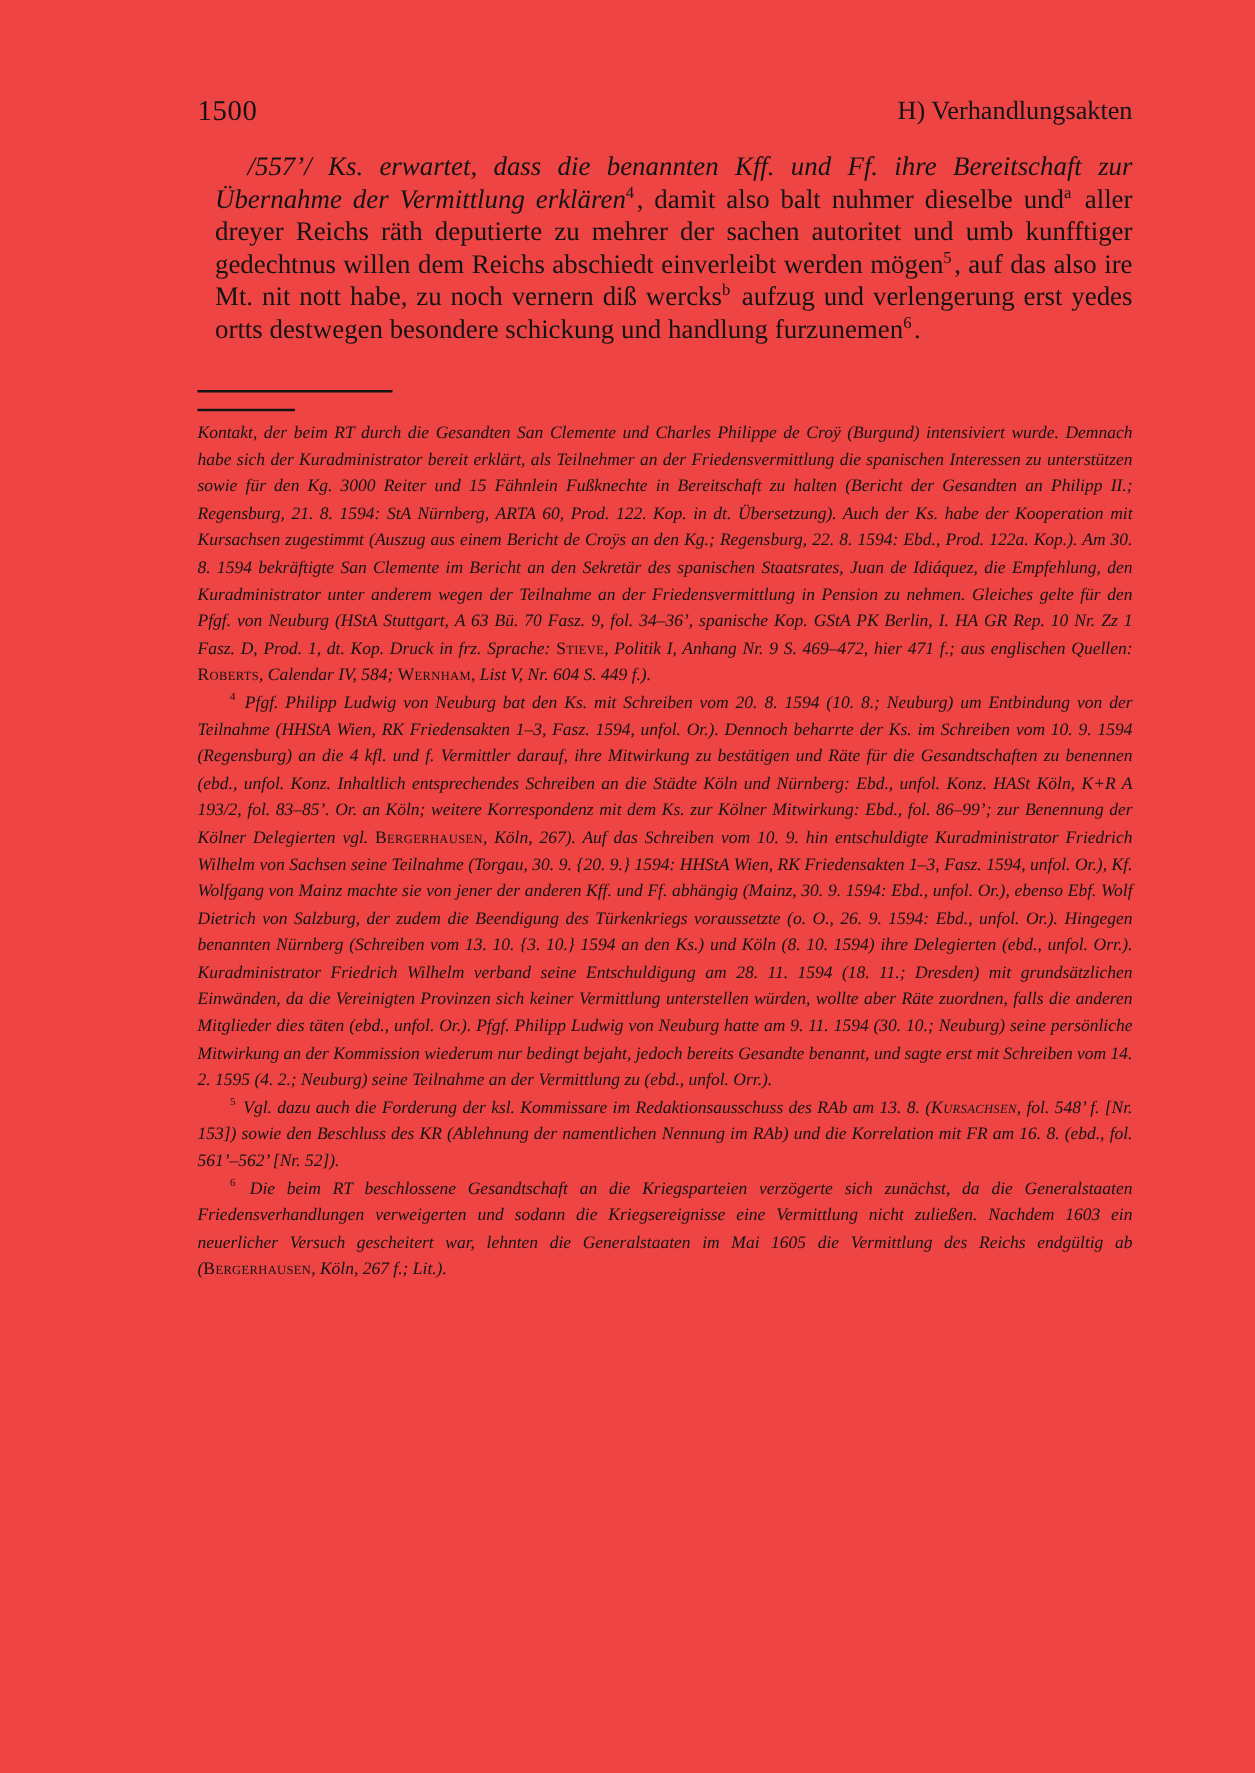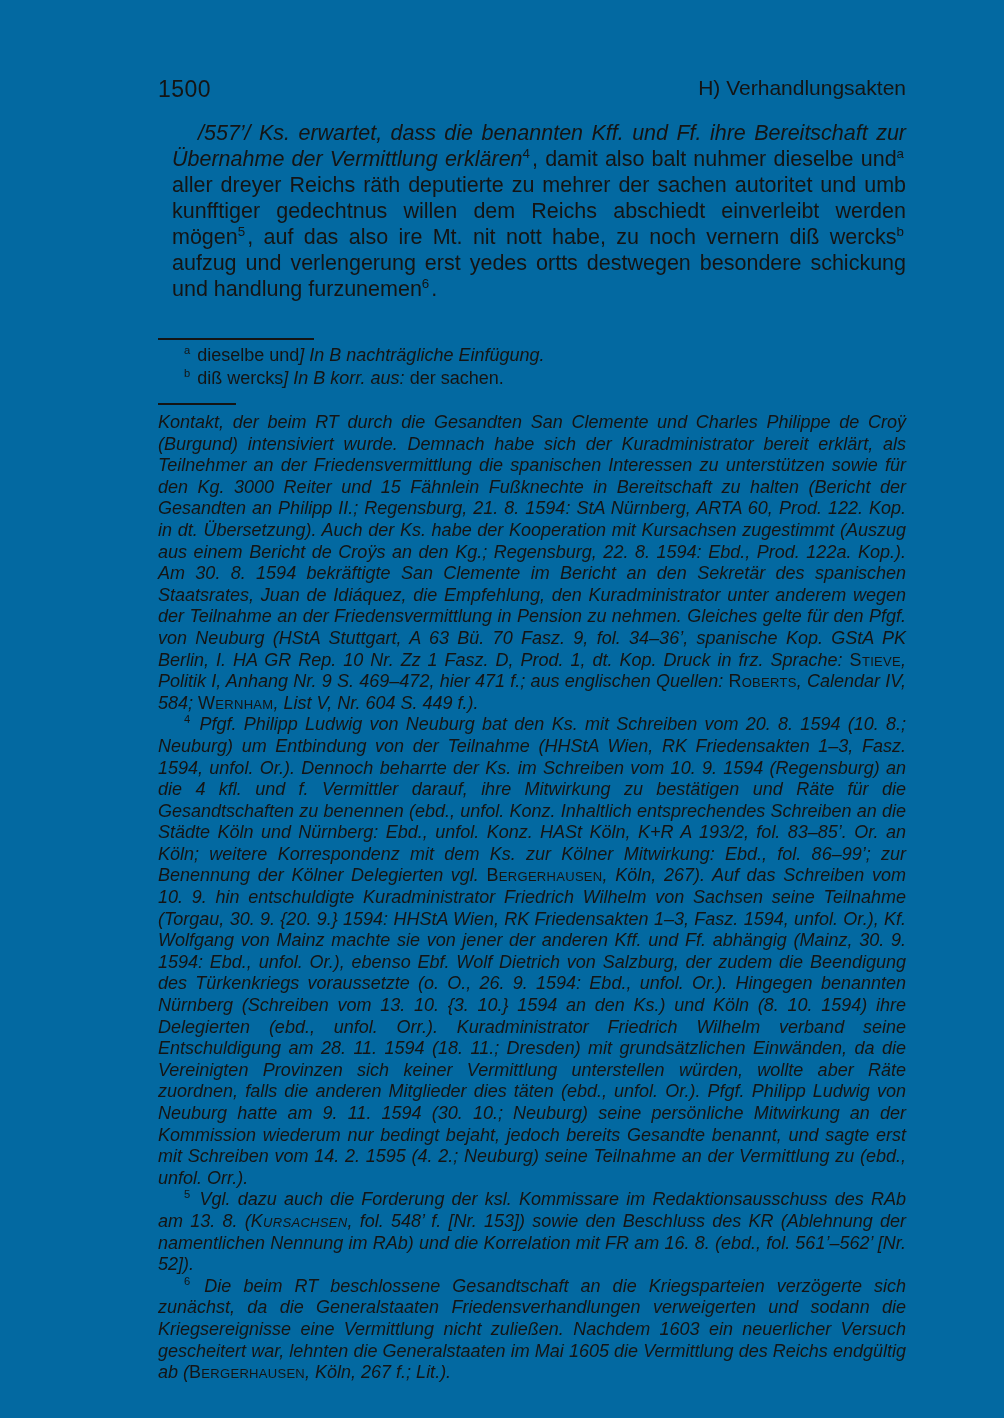--- a/index.html
+++ b/index.html
@@ -1,22 +1,22 @@
 <!DOCTYPE html>
 <html lang="de"><head>
 <meta charset="utf-8">
 <style>
   html, body { margin: 0; padding: 0; background: #ffffff; }
   .page {
     position: relative;
     width: 1004px;
     height: 1418px;
-    background: #0369a1;
+    background: #ef4444;
     color: #141414;
-    font-family: Liberation Sans, sans-serif;
+    font-family: Liberation Serif, serif;
     overflow: hidden;
   }
   .text-col {
     position: absolute;
     left: 158px;
     top: 76px;
     width: 748px;
   }
   .running-head {
     position: relative;
@@ -53,21 +53,21 @@
     line-height: 23px;
   }
   .apparatus-entry { text-indent: 26px; }
   .footnote-rule {
     width: 78px;
     border: none;
     border-top: 2px solid #141414;
     margin: 13px 0 7px 0;
   }
   .footnotes {
-    font-size: 18px;
+    font-size: 14px;
     line-height: 21.6px;
     text-align: justify;
     hyphens: none;
   }
   .footnote.numbered { text-indent: 26px; }
   .seg-roman { font-style: normal; }
   .seg-italic { font-style: italic; }
   .seg-smallcaps { font-style: normal; font-variant: small-caps; letter-spacing: 0.3px; }
   .seg-italic-smallcaps { font-style: italic; font-variant: small-caps; letter-spacing: 0.3px; }
   .seg-sup {
@@ -86,24 +86,20 @@
 
     <div class="running-head">
       <span class="page-number">1500</span>
       <div class="head-title">H) Verhandlungsakten</div>
     </div>
 
     <p class="main-paragraph"><span class="seg-italic">/557’/ Ks. erwartet, dass die benannten Kff. und Ff. ihre Bereitschaft zur Übernahme der Vermittlung erklären</span><span class="seg-sup">4</span><span class="seg-roman">, damit also balt nuhmer dieselbe und</span><span class="seg-sup">a</span><span class="seg-roman"> aller dreyer Reichs räth deputierte zu mehrer der sachen autoritet und umb kunfftiger gedechtnus willen dem Reichs abschiedt einverleibt werden mögen</span><span class="seg-sup">5</span><span class="seg-roman">, auf das also ire Mt. nit nott habe, zu noch vernern diß wercks</span><span class="seg-sup">b</span><span class="seg-roman"> aufzug und verlengerung erst yedes ortts destwegen besondere schickung und handlung furzunemen</span><span class="seg-sup">6</span><span class="seg-roman">.</span></p>
 
     <hr class="apparatus-rule">
 
-    <div class="apparatus">
-      <div class="apparatus-entry"><span class="seg-sup">a</span><span class="seg-roman"> dieselbe und</span><span class="seg-italic">] In B nachträgliche Einfügung.</span></div>
-      <div class="apparatus-entry"><span class="seg-sup">b</span><span class="seg-roman"> diß wercks</span><span class="seg-italic">] In B korr. aus:</span><span class="seg-roman"> der sachen.</span></div>
-    </div>
 
     <hr class="footnote-rule">
 
     <div class="footnotes">
       <div class="footnote continuation"><span class="seg-italic">Kontakt, der beim RT durch die Gesandten San Clemente und Charles Philippe de Croÿ (Burgund) intensiviert wurde. Demnach habe sich der Kuradministrator bereit erklärt, als Teilnehmer an der Friedensvermittlung die spanischen Interessen zu unterstützen sowie für den Kg. 3000 Reiter und 15 Fähnlein Fußknechte in Bereitschaft zu halten (Bericht der Gesandten an Philipp II.; Regensburg, 21. 8. 1594: StA Nürnberg, ARTA 60, Prod. 122. Kop. in dt. Übersetzung). Auch der Ks. habe der Kooperation mit Kursachsen zugestimmt (Auszug aus einem Bericht de Croÿs an den Kg.; Regensburg, 22. 8. 1594: Ebd., Prod. 122a. Kop.). Am 30. 8. 1594 bekräftigte San Clemente im Bericht an den Sekretär des spanischen Staatsrates, Juan de Idiáquez, die Empfehlung, den Kuradministrator unter anderem wegen der Teilnahme an der Friedensvermittlung in Pension zu nehmen. Gleiches gelte für den Pfgf. von Neuburg (HStA Stuttgart, A 63 Bü. 70 Fasz. 9, fol. 34–36’, spanische Kop. GStA PK Berlin, I. HA GR Rep. 10 Nr. Zz 1 Fasz. D, Prod. 1, dt. Kop. Druck in frz. Sprache: </span><span class="seg-smallcaps">Stieve</span><span class="seg-italic">, Politik I, Anhang Nr. 9 S. 469–472, hier 471 f.; aus englischen Quellen: </span><span class="seg-smallcaps">Roberts</span><span class="seg-italic">, Calendar IV, 584; </span><span class="seg-smallcaps">Wernham</span><span class="seg-italic">, List V, Nr. 604 S. 449 f.).</span></div>
       <div class="footnote numbered"><span class="seg-sup">4</span><span class="seg-italic"> Pfgf. Philipp Ludwig von Neuburg bat den Ks. mit Schreiben vom 20. 8. 1594 (10. 8.; Neuburg) um Entbindung von der Teilnahme (HHStA Wien, RK Friedensakten 1–3, Fasz. 1594, unfol. Or.). Dennoch beharrte der Ks. im Schreiben vom 10. 9. 1594 (Regensburg) an die 4 kfl. und f. Vermittler darauf, ihre Mitwirkung zu bestätigen und Räte für die Gesandtschaften zu benennen (ebd., unfol. Konz. Inhaltlich entsprechendes Schreiben an die Städte Köln und Nürnberg: Ebd., unfol. Konz. HASt Köln, K+R A 193/2, fol. 83–85’. Or. an Köln; weitere Korrespondenz mit dem Ks. zur Kölner Mitwirkung: Ebd., fol. 86–99’; zur Benennung der Kölner Delegierten vgl. </span><span class="seg-smallcaps">Bergerhausen</span><span class="seg-italic">, Köln, 267). Auf das Schreiben vom 10. 9. hin entschuldigte Kuradministrator Friedrich Wilhelm von Sachsen seine Teilnahme (Torgau, 30. 9. {20. 9.} 1594: HHStA Wien, RK Friedensakten 1–3, Fasz. 1594, unfol. Or.), Kf. Wolfgang von Mainz machte sie von jener der anderen Kff. und Ff. abhängig (Mainz, 30. 9. 1594: Ebd., unfol. Or.), ebenso Ebf. Wolf Dietrich von Salzburg, der zudem die Beendigung des Türkenkriegs voraussetzte (o. O., 26. 9. 1594: Ebd., unfol. Or.). Hingegen benannten Nürnberg (Schreiben vom 13. 10. {3. 10.} 1594 an den Ks.) und Köln (8. 10. 1594) ihre Delegierten (ebd., unfol. Orr.). Kuradministrator Friedrich Wilhelm verband seine Entschuldigung am 28. 11. 1594 (18. 11.; Dresden) mit grundsätzlichen Einwänden, da die Vereinigten Provinzen sich keiner Vermittlung unterstellen würden, wollte aber Räte zuordnen, falls die anderen Mitglieder dies täten (ebd., unfol. Or.). Pfgf. Philipp Ludwig von Neuburg hatte am 9. 11. 1594 (30. 10.; Neuburg) seine persönliche Mitwirkung an der Kommission wiederum nur bedingt bejaht, jedoch bereits Gesandte benannt, und sagte erst mit Schreiben vom 14. 2. 1595 (4. 2.; Neuburg) seine Teilnahme an der Vermittlung zu (ebd., unfol. Orr.).</span></div>
       <div class="footnote numbered"><span class="seg-sup">5</span><span class="seg-italic"> Vgl. dazu auch die Forderung der ksl. Kommissare im Redaktionsausschuss des RAb am 13. 8. (</span><span class="seg-italic-smallcaps">Kursachsen</span><span class="seg-italic">, fol. 548’ f. [Nr. 153]) sowie den Beschluss des KR (Ablehnung der namentlichen Nennung im RAb) und die Korrelation mit FR am 16. 8. (ebd., fol. 561’–562’ [Nr. 52]).</span></div>
       <div class="footnote numbered"><span class="seg-sup">6</span><span class="seg-italic"> Die beim RT beschlossene Gesandtschaft an die Kriegsparteien verzögerte sich zunächst, da die Generalstaaten Friedensverhandlungen verweigerten und sodann die Kriegsereignisse eine Vermittlung nicht zuließen. Nachdem 1603 ein neuerlicher Versuch gescheitert war, lehnten die Generalstaaten im Mai 1605 die Vermittlung des Reichs endgültig ab (</span><span class="seg-smallcaps">Bergerhausen</span><span class="seg-italic">, Köln, 267 f.; Lit.).</span></div>
     </div>
 

